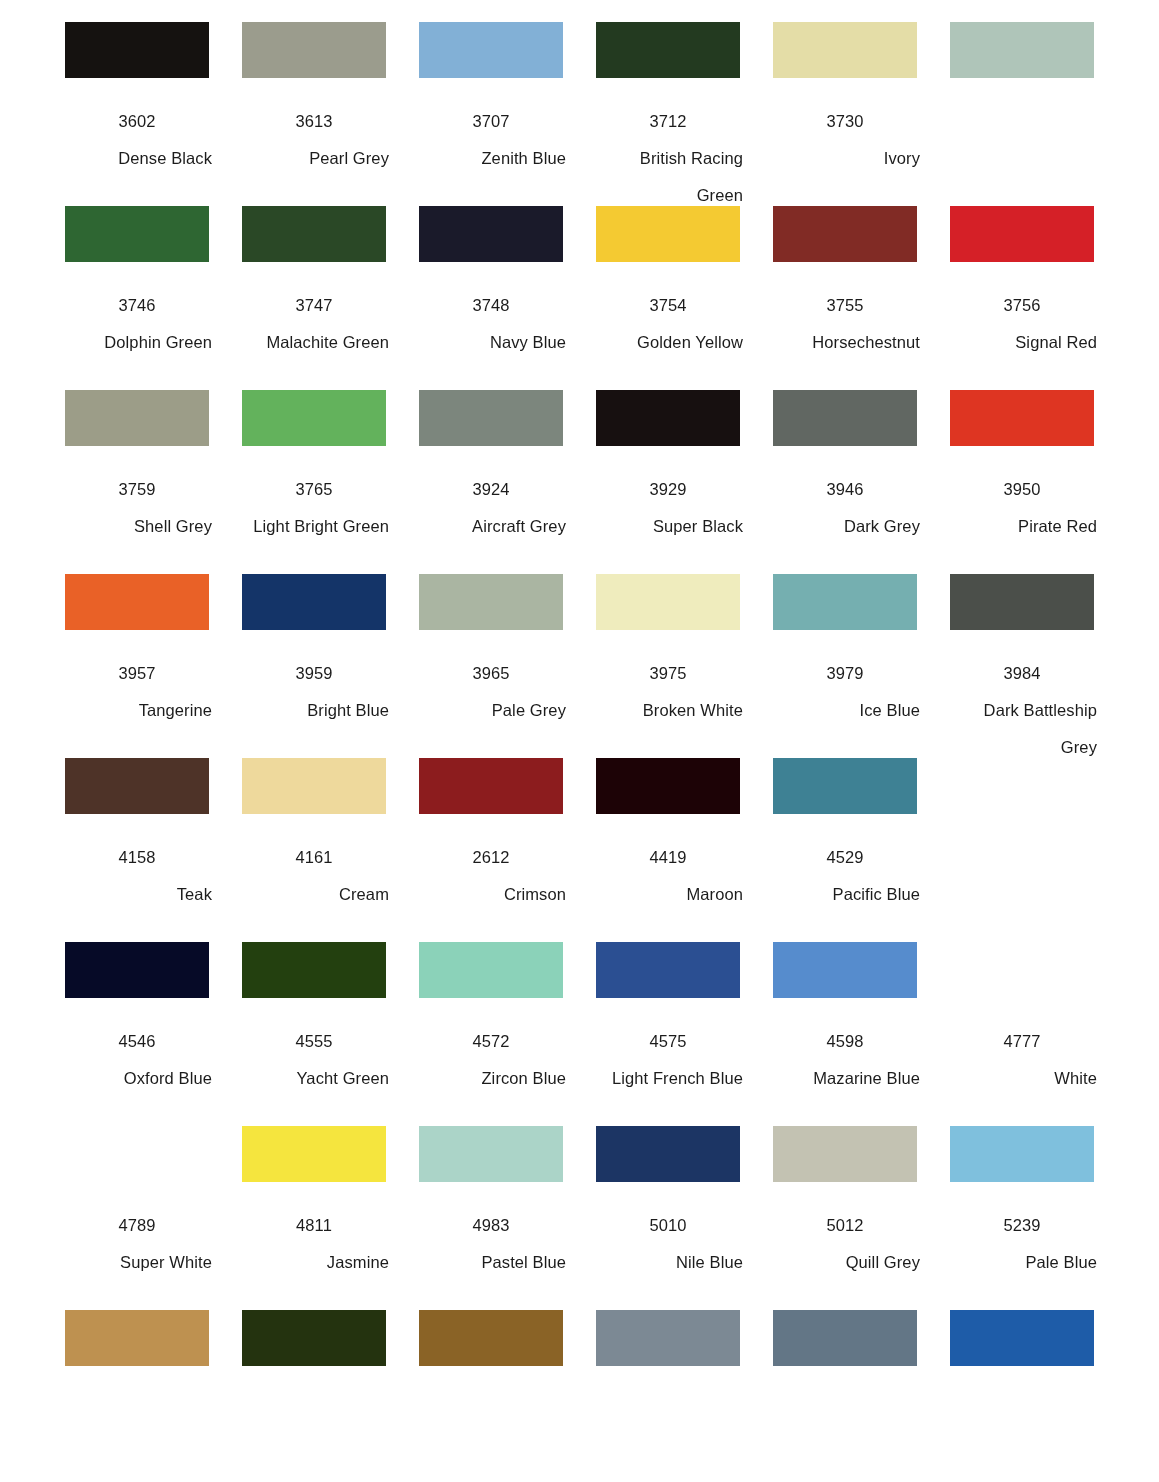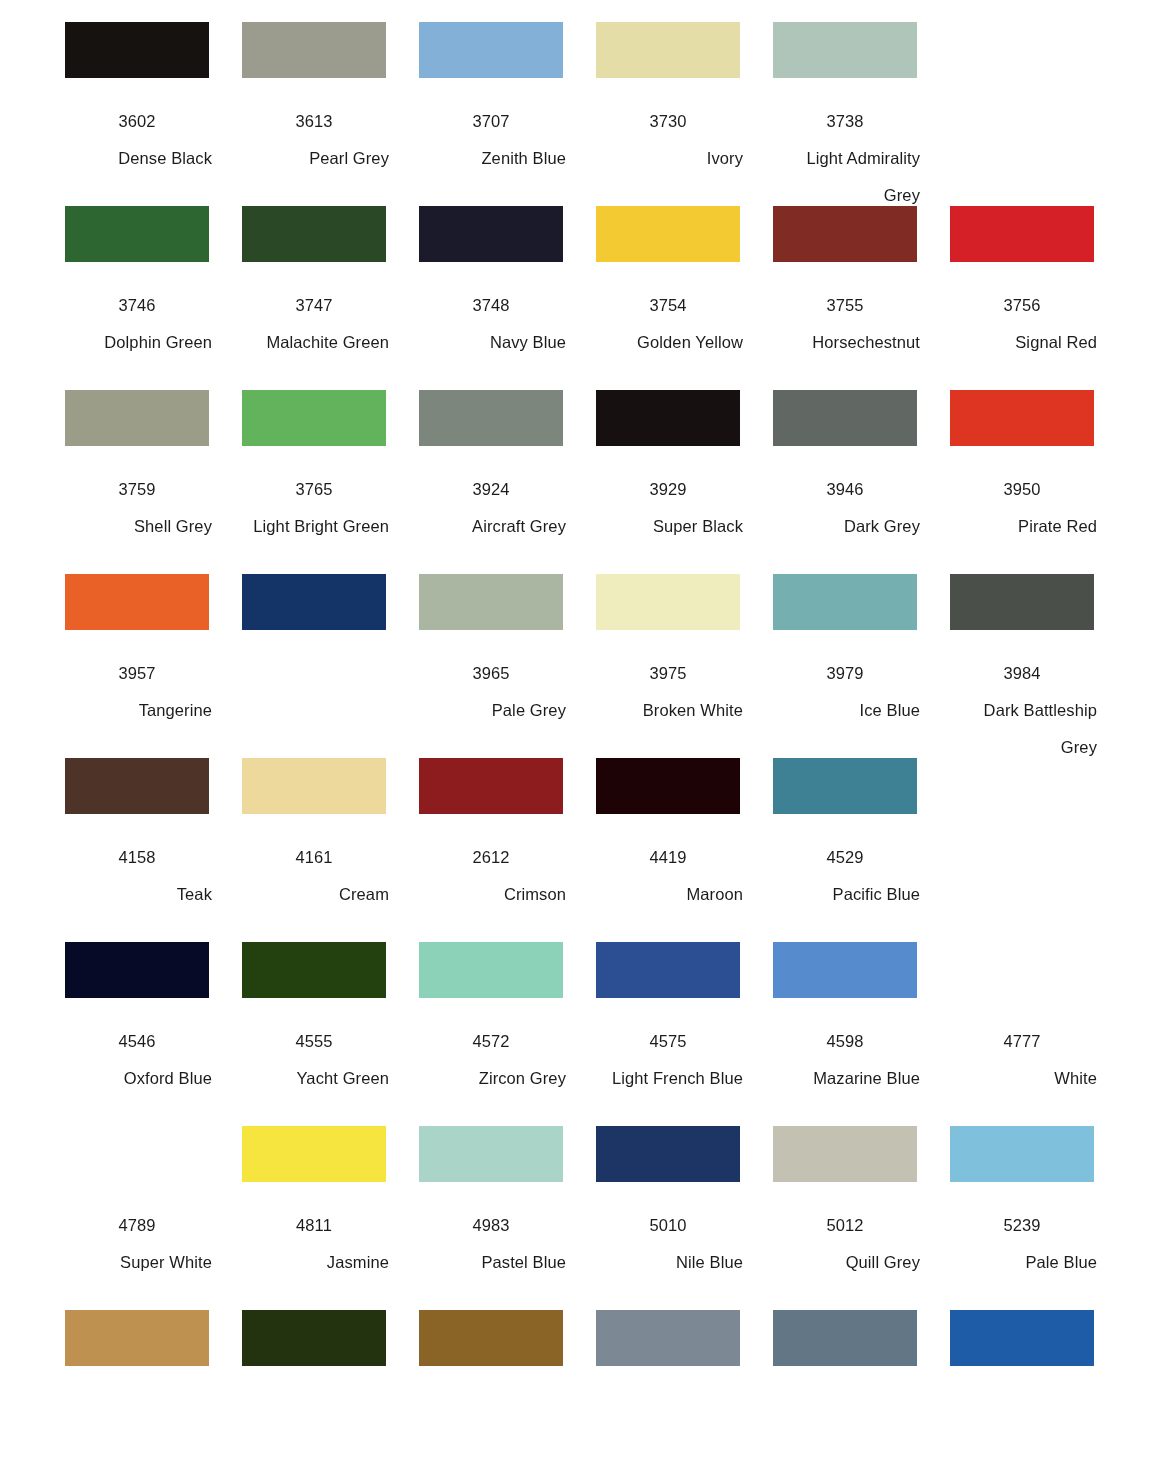--- a/index.html
+++ b/index.html
@@ -88,32 +88,35 @@
         </div>
       </div>
       <div class="cell">
         <div class="swatch" style="background: rgb(130, 176, 214);"></div>
         <div class="labels">
           <span class="code">3707</span>
           <span class="name">Zenith Blue</span>
         </div>
       </div>
       <div class="cell">
+        <div class="swatch" style="background: rgb(35, 58, 32);"></div>
+        <div class="labels">
+          <span class="code">3712</span>
+          <span class="name">British Racing Green</span>
+        </div>
+      </div>
+      <div class="cell">
         <div class="swatch" style="background: rgb(228, 221, 167);"></div>
         <div class="labels">
           <span class="code">3730</span>
           <span class="name">Ivory</span>
         </div>
       </div>
       <div class="cell">
         <div class="swatch" style="background: rgb(175, 197, 185);"></div>
-        <div class="labels">
-          <span class="code">3738</span>
-          <span class="name">Light Admirality Grey</span>
-        </div>
       </div>
     </div>
     <div class="row rowbox">
       <div class="cell">
         <div class="swatch" style="background: rgb(46, 102, 50);"></div>
         <div class="labels">
           <span class="code">3746</span>
           <span class="name">Dolphin Green</span>
         </div>
       </div>
@@ -200,20 +203,24 @@
     <div class="row rowbox">
       <div class="cell">
         <div class="swatch" style="background: rgb(233, 97, 39);"></div>
         <div class="labels">
           <span class="code">3957</span>
           <span class="name">Tangerine</span>
         </div>
       </div>
       <div class="cell">
         <div class="swatch" style="background: rgb(20, 52, 104);"></div>
+        <div class="labels">
+          <span class="code">3959</span>
+          <span class="name">Bright Blue</span>
+        </div>
       </div>
       <div class="cell">
         <div class="swatch" style="background: rgb(170, 181, 162);"></div>
         <div class="labels">
           <span class="code">3965</span>
           <span class="name">Pale Grey</span>
         </div>
       </div>
       <div class="cell">
         <div class="swatch" style="background: rgb(239, 236, 189);"></div>
@@ -286,21 +293,21 @@
         <div class="swatch" style="background: rgb(35, 64, 15);"></div>
         <div class="labels">
           <span class="code">4555</span>
           <span class="name">Yacht Green</span>
         </div>
       </div>
       <div class="cell">
         <div class="swatch" style="background: rgb(139, 210, 185);"></div>
         <div class="labels">
           <span class="code">4572</span>
-          <span class="name">Zircon Grey</span>
+          <span class="name">Zircon Blue</span>
         </div>
       </div>
       <div class="cell">
         <div class="swatch" style="background: rgb(43, 79, 146);"></div>
         <div class="labels">
           <span class="code">4575</span>
           <span class="name">Light French Blue</span>
         </div>
       </div>
       <div class="cell">

